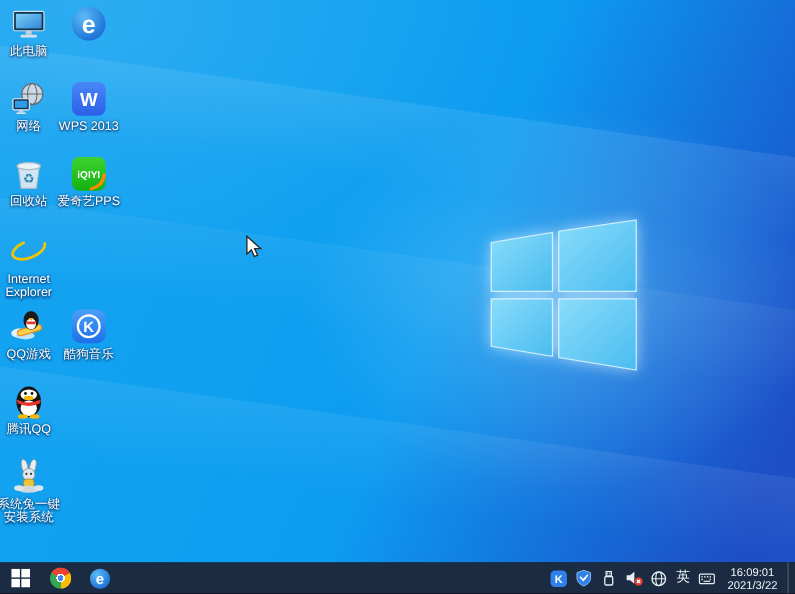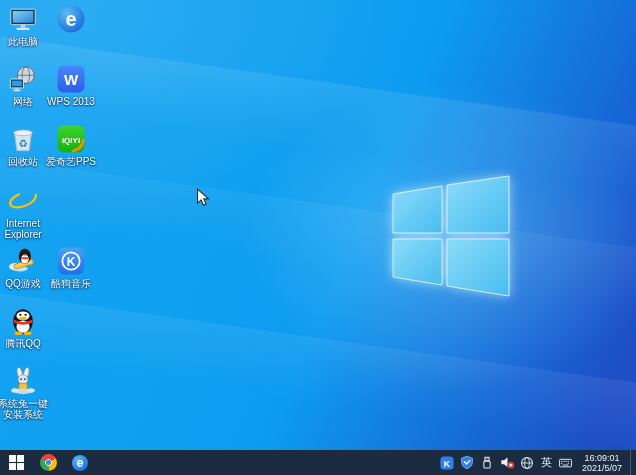--- a/index.html
+++ b/index.html
@@ -320,19 +320,19 @@
             <rect x="8" y="5.6" width="1.3" height="1.3"></rect>
               <rect x="10.5" y="5.6" width="1.3" height="1.3"></rect>
             <rect x="3" y="8" width="1.3" height="1.3"></rect>
               <rect x="10.5" y="8" width="1.3" height="1.3"></rect>
             <rect x="5" y="9.8" width="6" height="1.1"></rect>
           </g>
         </svg>
       </div>
       <div class="clock">
         <div>16:09:01</div>
-        <div>2021/5/07</div>
+        <div>2021/3/22</div>
       </div>
       <div class="show-desktop"></div>
     </div>
   </div>
 
 </div>
 
 </body></html>

